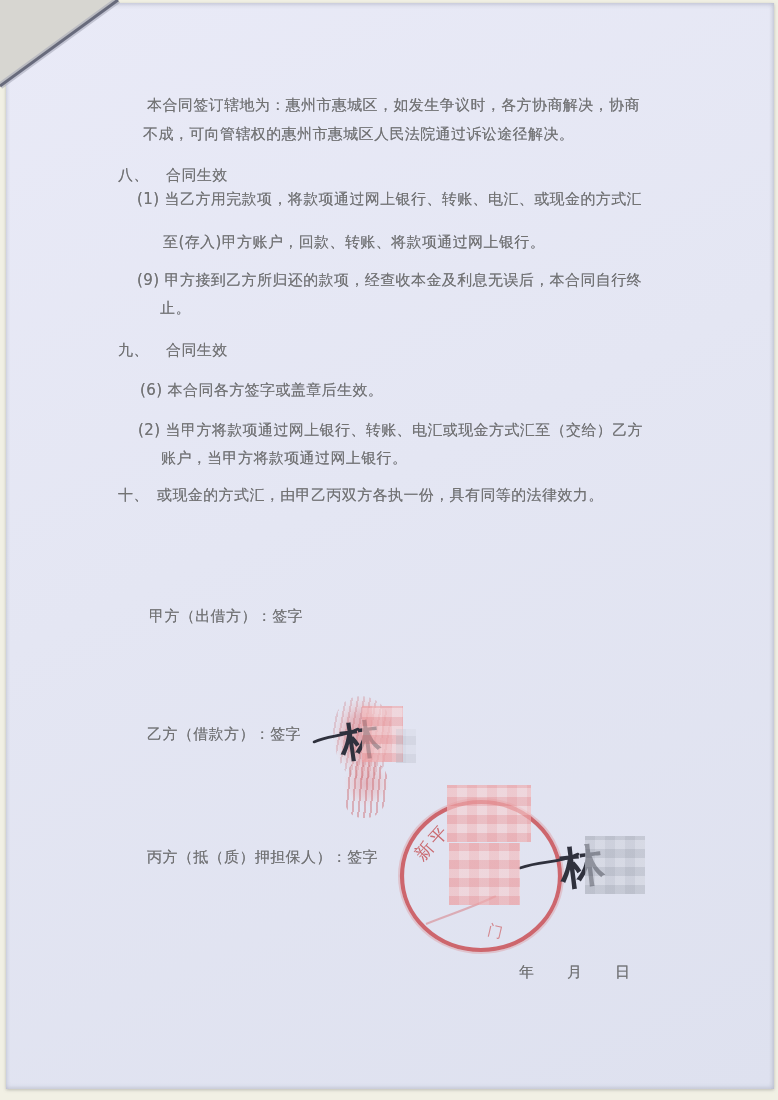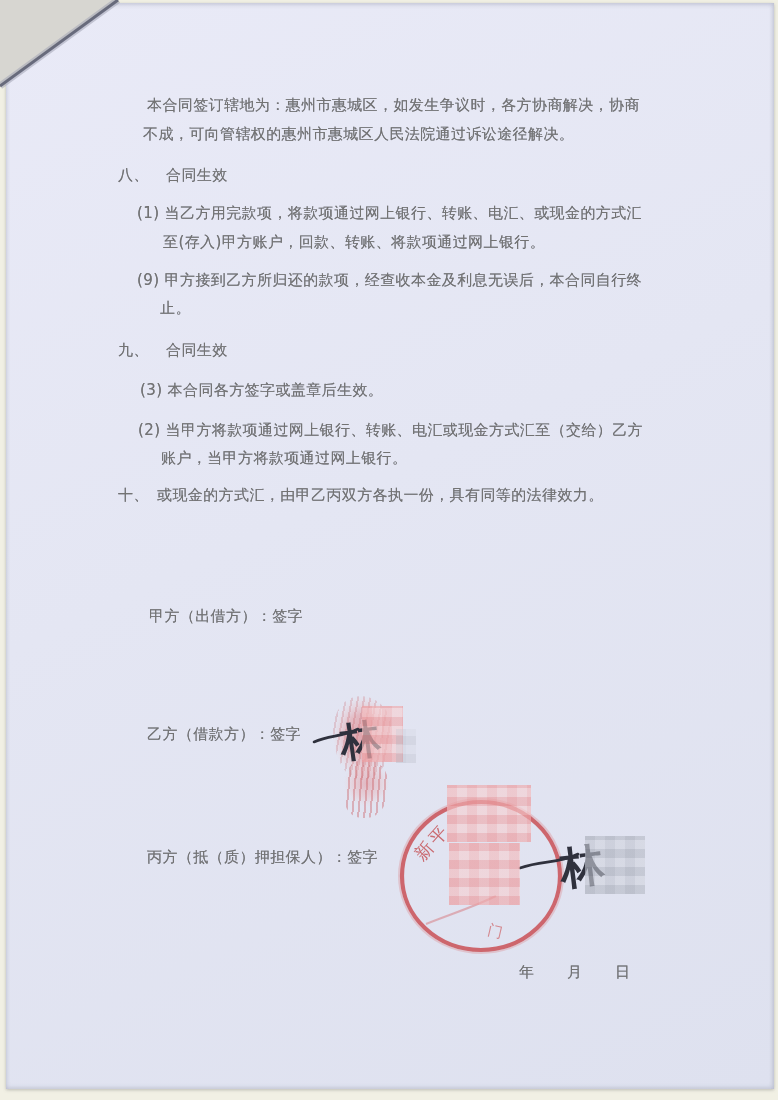--- a/index.html
+++ b/index.html
@@ -62,29 +62,29 @@
   <line x1="118" y1="0" x2="0" y2="86" stroke="#a3a5b5" stroke-width="7" opacity="0.55"></line>
   <line x1="118" y1="0" x2="0" y2="86" stroke="#5f6274" stroke-width="3" opacity="0.9"></line>
 </svg>
 
 <div class="t" style="left:147px;top:96px">本合同签订辖地为：惠州市惠城区，如发生争议时，各方协商解决，协商</div>
 <div class="t" style="left:143px;top:125px">不成，可向管辖权的惠州市惠城区人民法院通过诉讼途径解决。</div>
 
 <div class="t" style="left:118px;top:166px">八、</div>
 <div class="t" style="left:166px;top:166px">合同生效</div>
 
-<div class="t" style="left:137px;top:204px">(1) 当乙方用完款项，将款项通过网上银行、转账、电汇、或现金的方式汇</div>
+<div class="t" style="left:137px;top:190px">(1) 当乙方用完款项，将款项通过网上银行、转账、电汇、或现金的方式汇</div>
 <div class="t" style="left:163px;top:233px">至(存入)甲方账户，回款、转账、将款项通过网上银行。</div>
 <div class="t" style="left:137px;top:271px">(9) 甲方接到乙方所归还的款项，经查收本金及利息无误后，本合同自行终</div>
 <div class="t" style="left:160px;top:299px">止。</div>
 
 <div class="t" style="left:118px;top:341px">九、</div>
 <div class="t" style="left:166px;top:341px">合同生效</div>
 
-<div class="t" style="left:140px;top:381px">(3) 本合同各方签字或盖章后生效。</div>
+<div class="t" style="left:140px;top:381px">(6) 本合同各方签字或盖章后生效。</div>
 <div class="t" style="left:138px;top:421px">(2) 当甲方将款项通过网上银行、转账、电汇或现金方式汇至（交给）乙方</div>
 <div class="t" style="left:161px;top:449px">账户，当甲方将款项通过网上银行。</div>
 
 <div class="t" style="left:118px;top:486px">十、</div>
 <div class="t" style="left:157px;top:486px">或现金的方式汇，由甲乙丙双方各执一份，具有同等的法律效力。</div>
 
 <div class="t" style="left:149px;top:607px">甲方（出借方）：签字</div>
 <div class="t" style="left:147px;top:725px">乙方（借款方）：签字</div>
 <div class="t" style="left:147px;top:848px">丙方（抵（质）押担保人）：签字</div>
 

